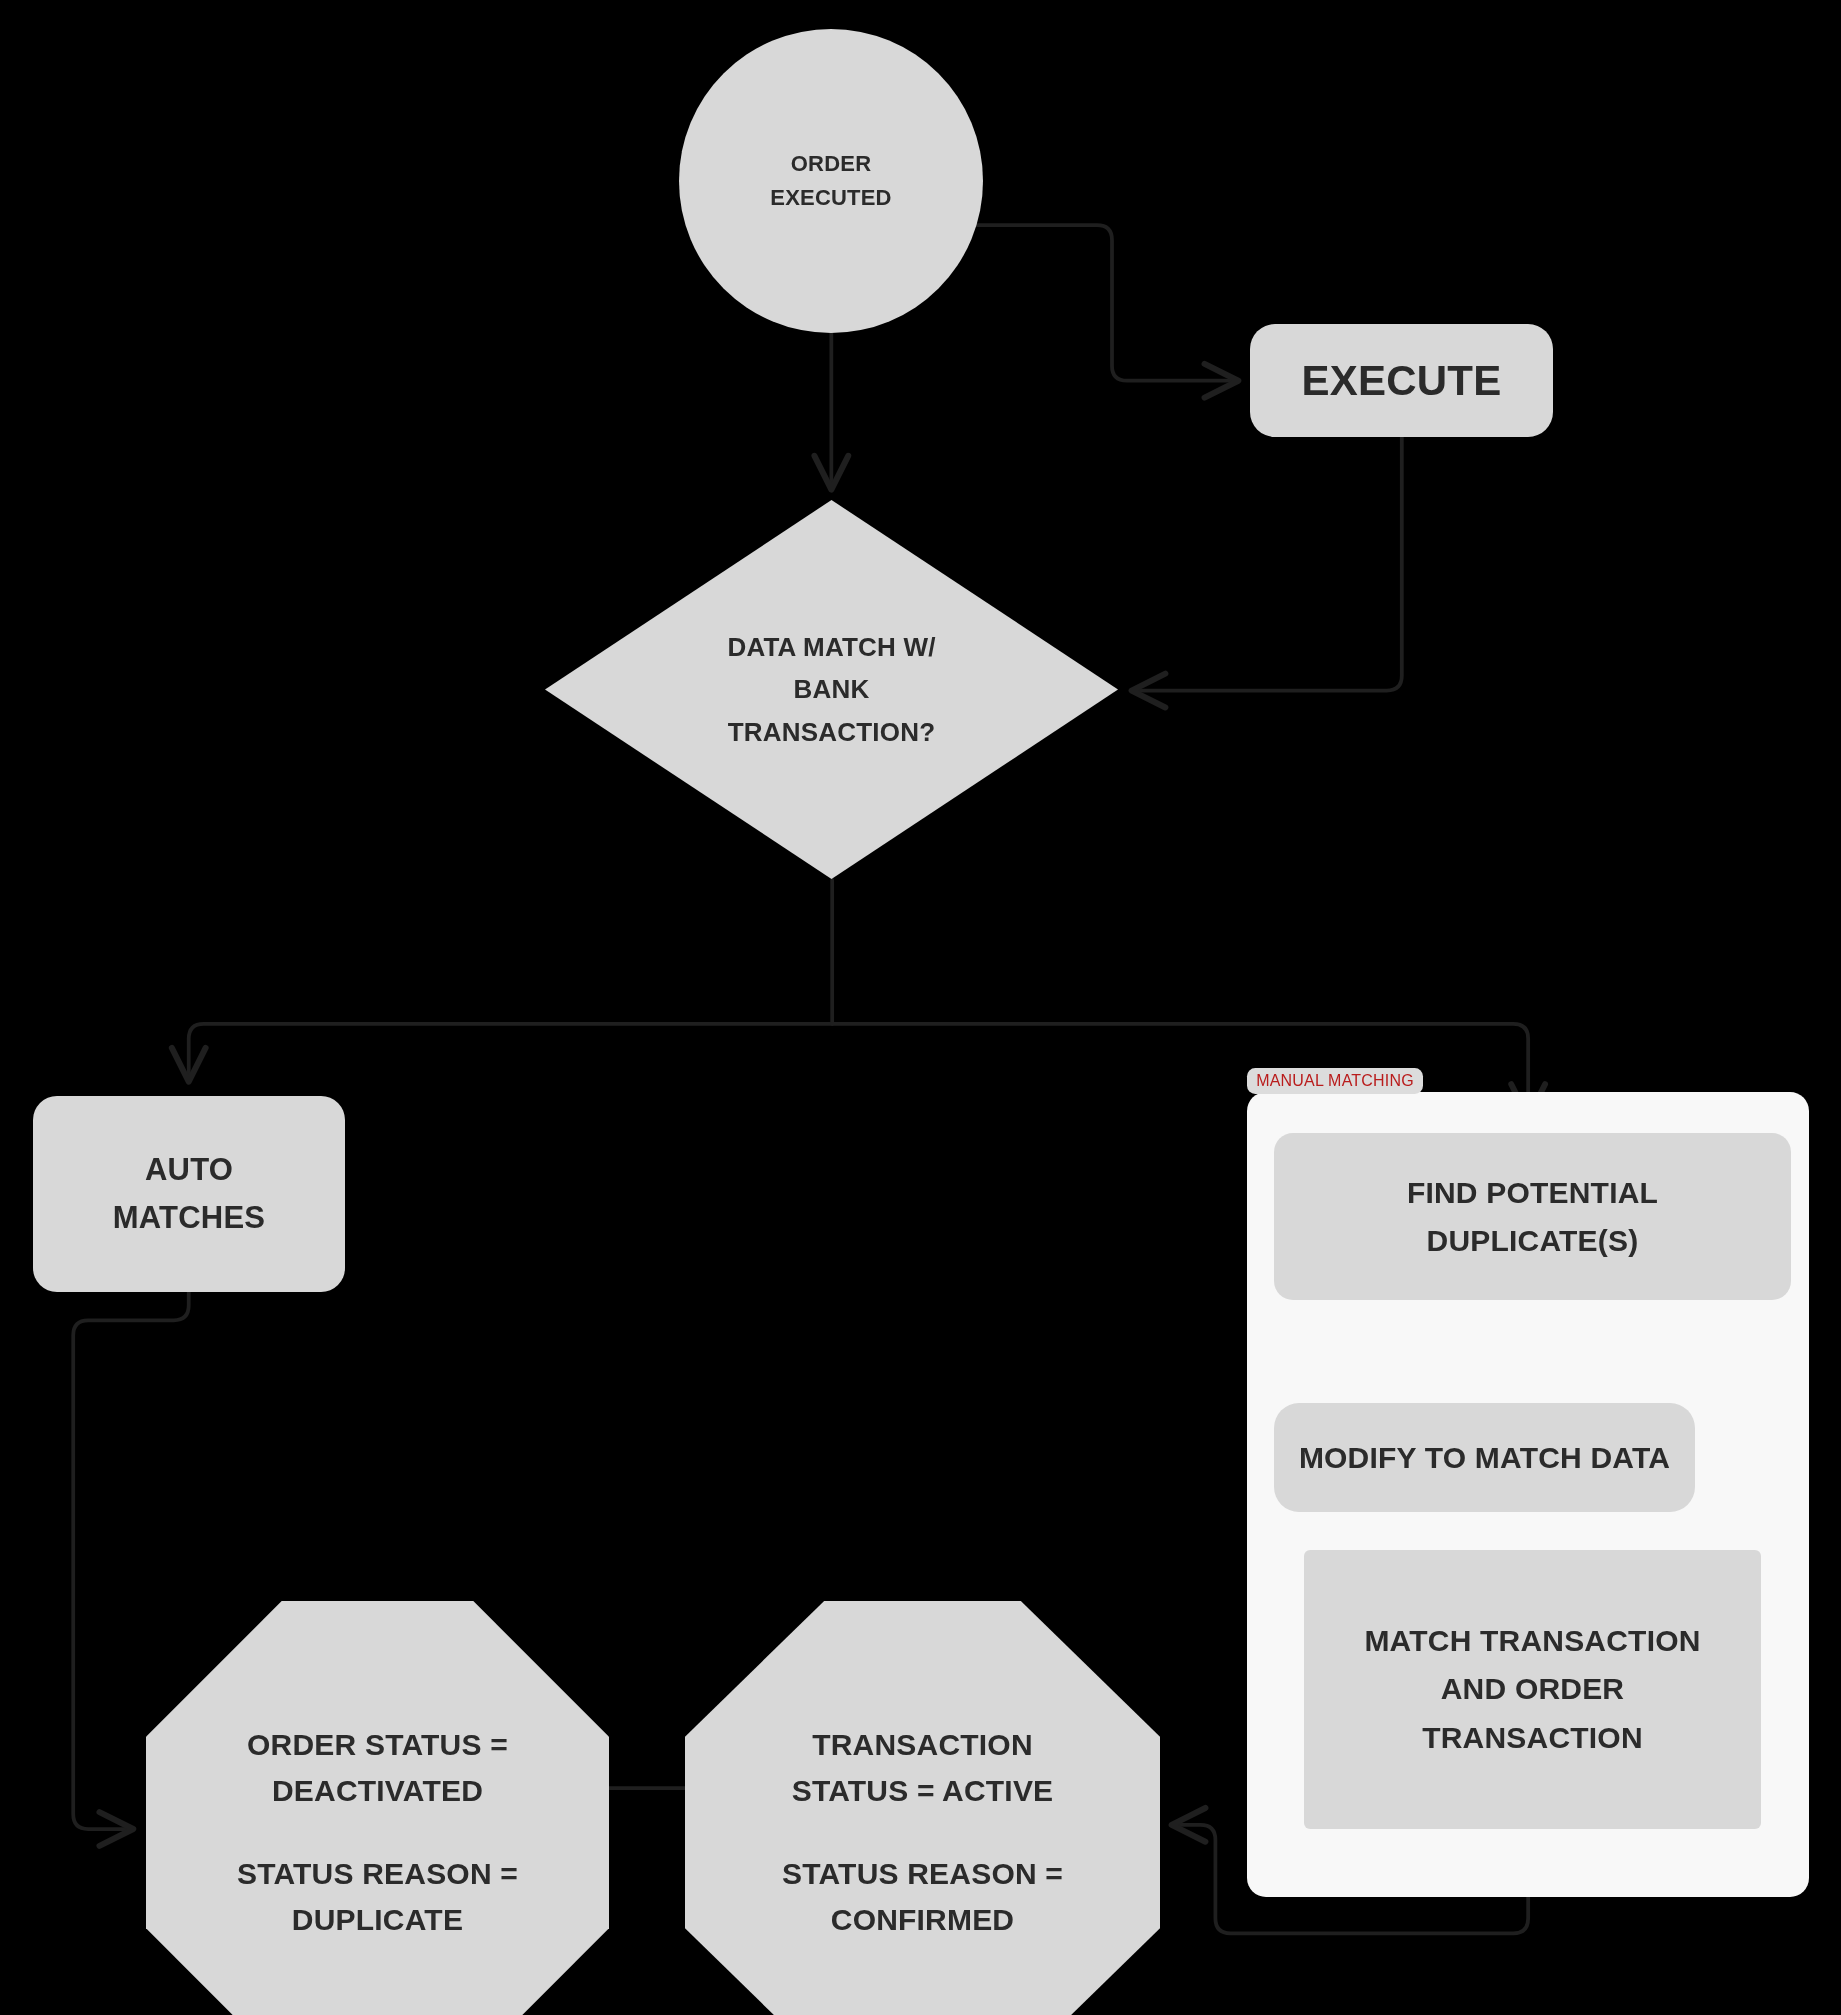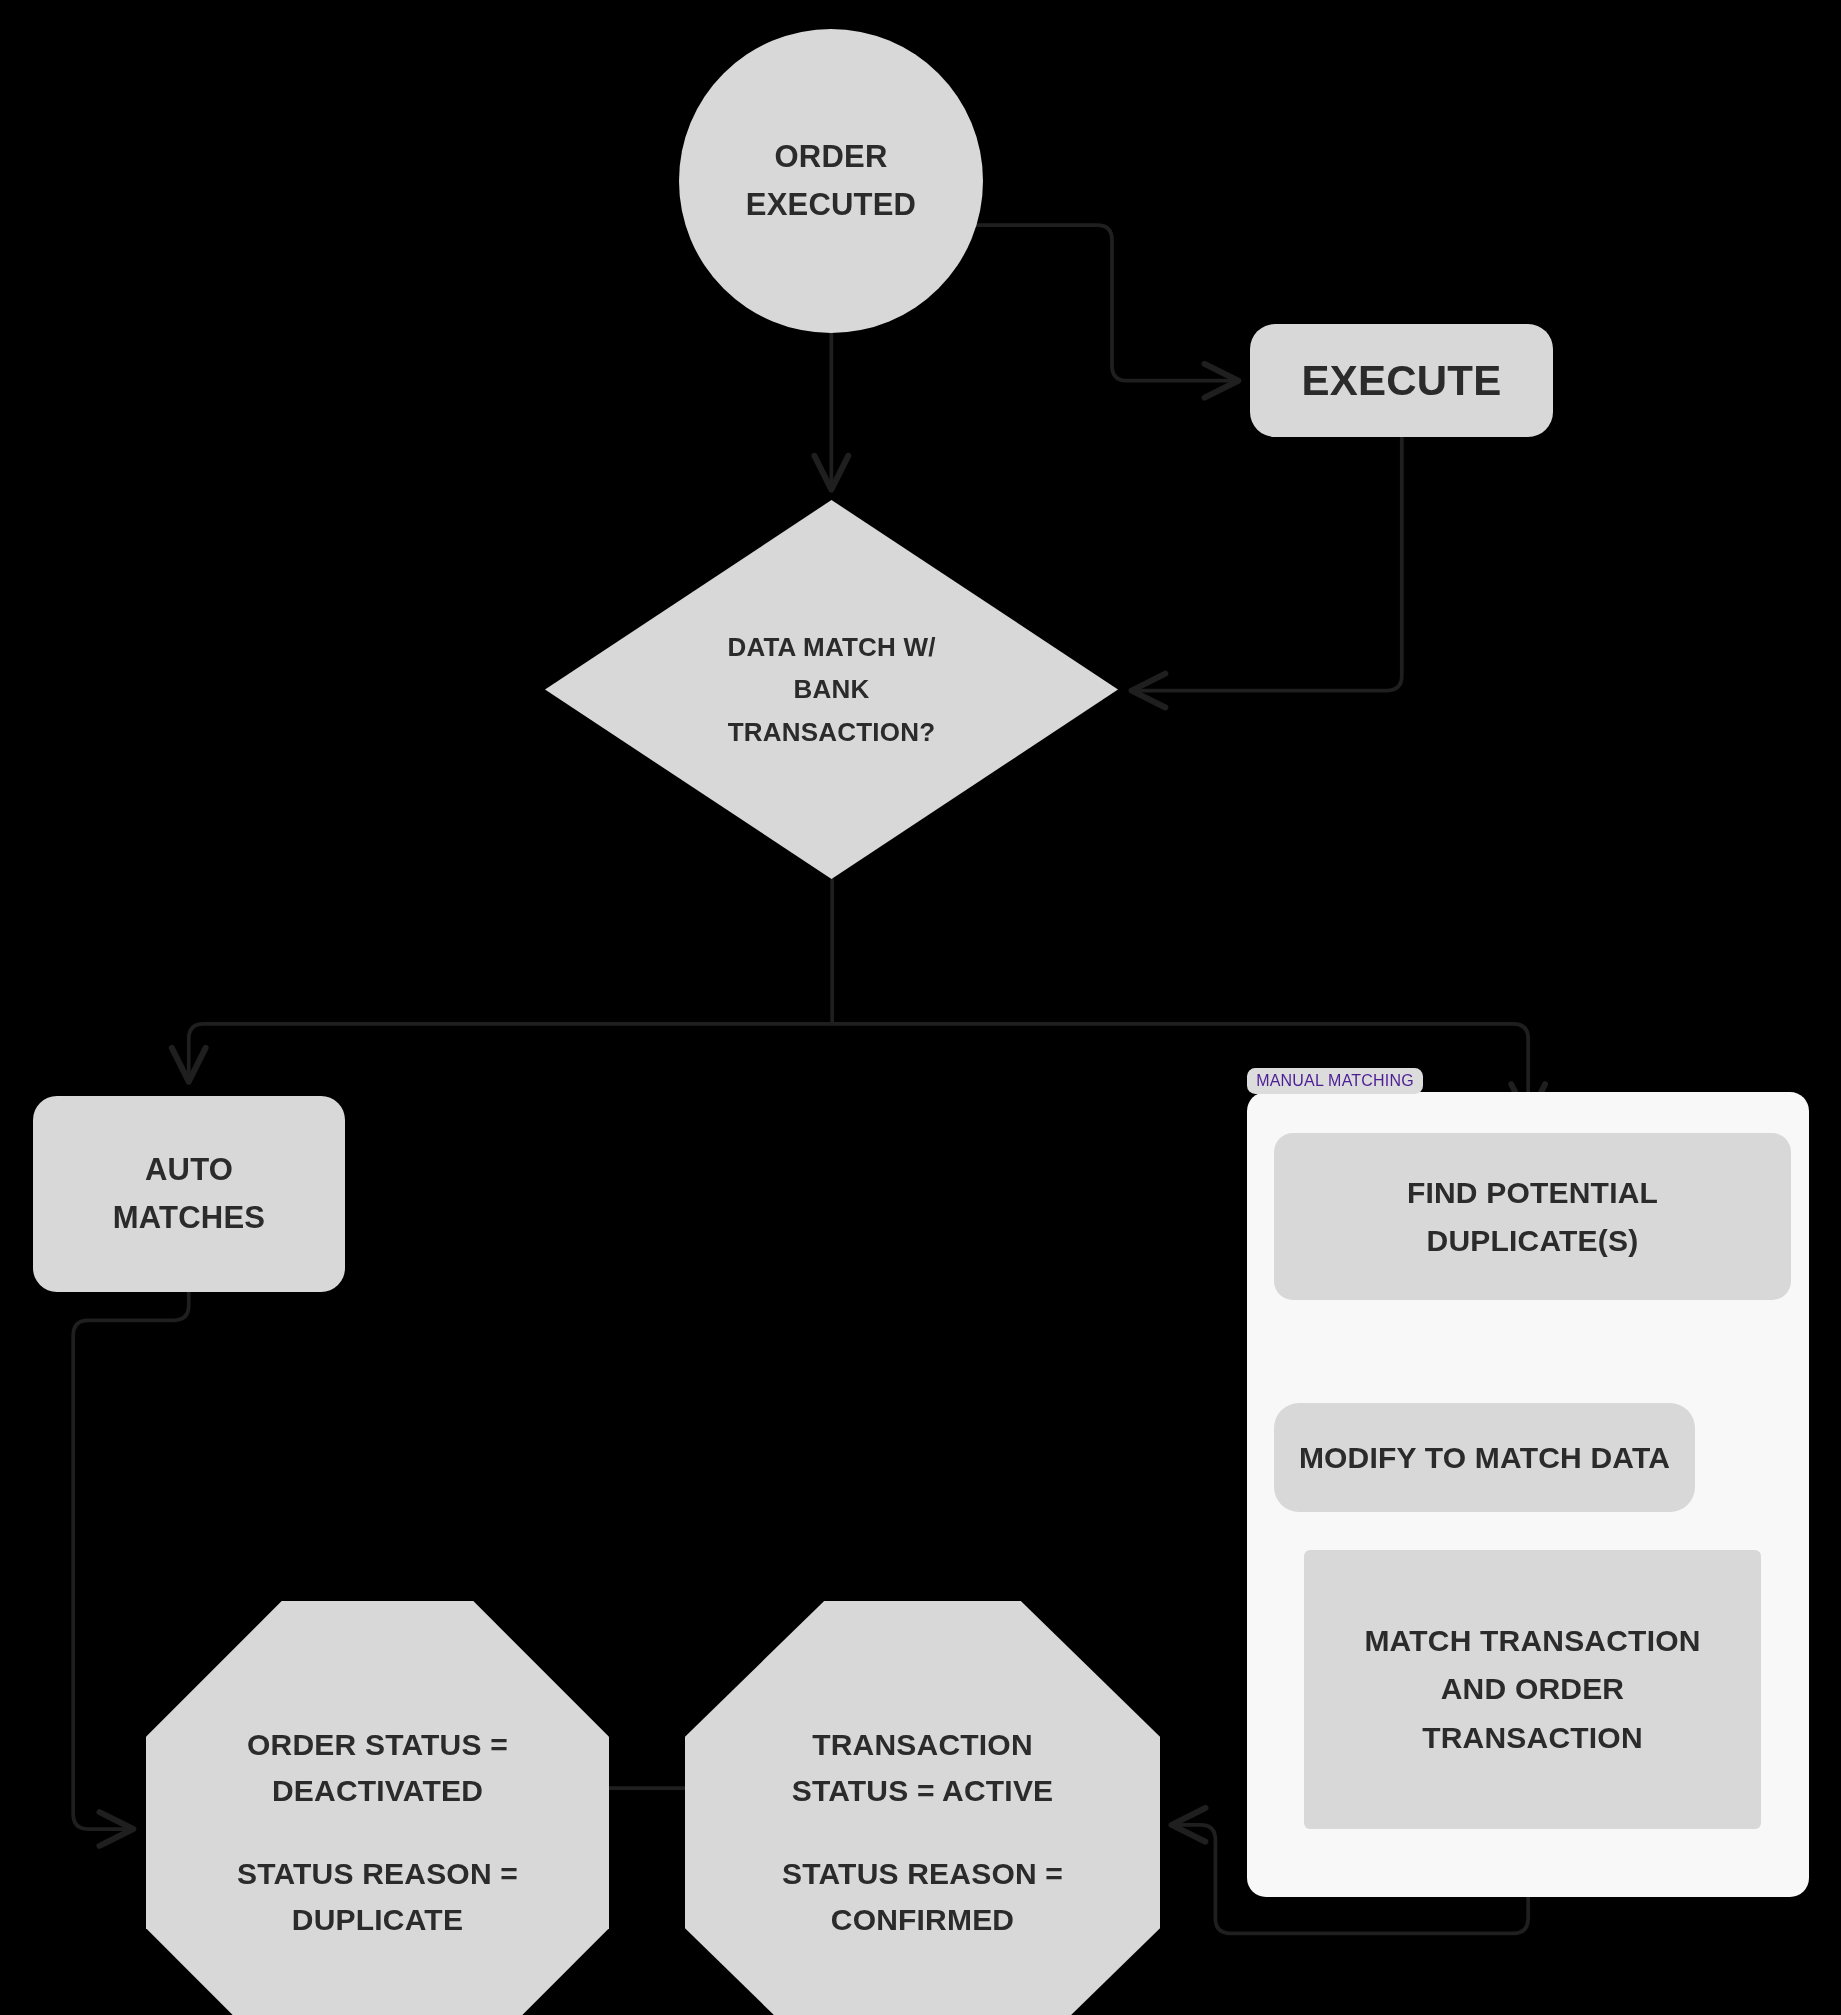--- a/index.html
+++ b/index.html
@@ -40,21 +40,21 @@
     width: 100%;
     white-space: pre-line;
   }
 
   
   #node-order-executed {
     left: 679px; top: 29px;
     width: 304px; height: 304px;
     background: #d8d8d8;
     border-radius: 50%;
-    font-size: 31px;
+    font-size: 22px;
     line-height: 1.55;
   }
 
   
   #node-execute {
     left: 1250px; top: 324px;
     width: 303px; height: 113px;
     background: #d8d8d8;
     border-radius: 25px;
     font-size: 42px;
@@ -98,21 +98,21 @@
     border-radius: 19px;
     z-index: 2;
   }
   #group-manual-matching-label {
     position: absolute;
     left: 1247px; top: 1068px;
     background: #dcdcdc;
     border-radius: 8.3px;
     padding: 4.2px 9.2px;
     font-size: 16px;
-    color: #4c1d95;
+    color: #b91c1c;
     font-weight: normal;
     letter-spacing: 0.2px;
     z-index: 4;
     white-space: nowrap;
     font-family: "Liberation Sans", sans-serif;
   }
 
   #node-find-duplicates {
     left: 1274px; top: 1133px;
     width: 517px; height: 167px;

